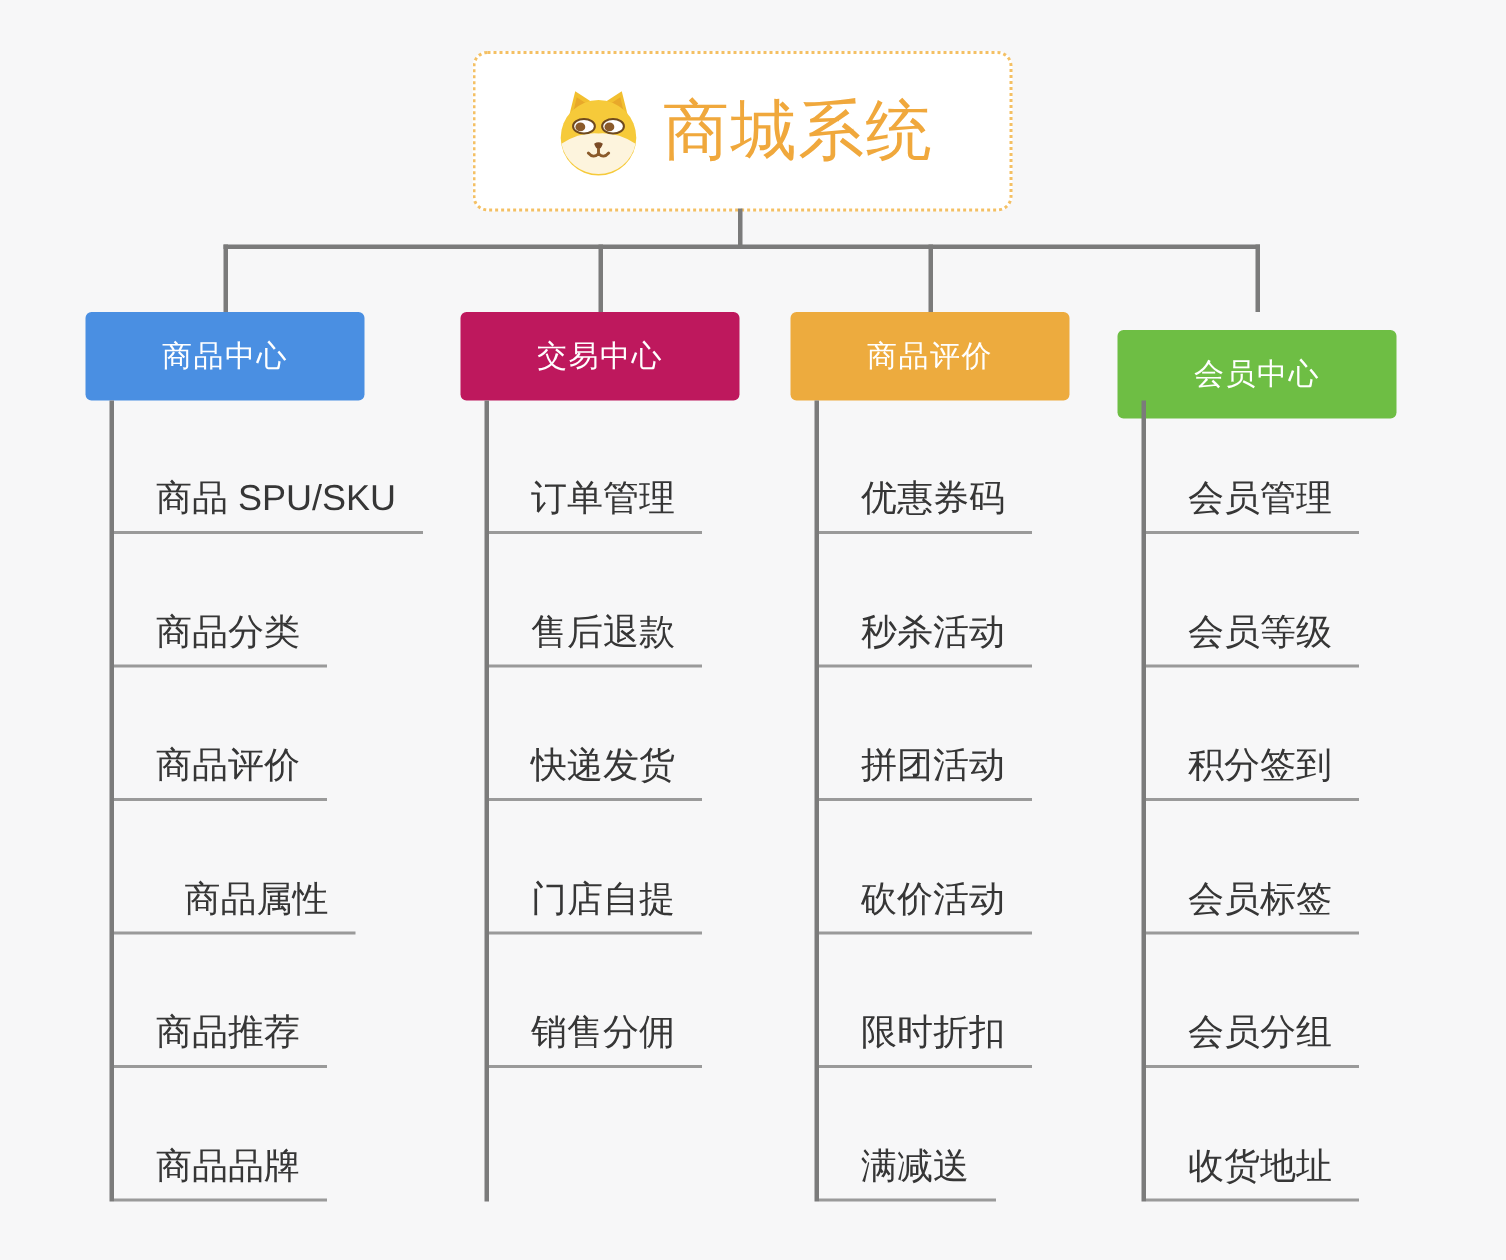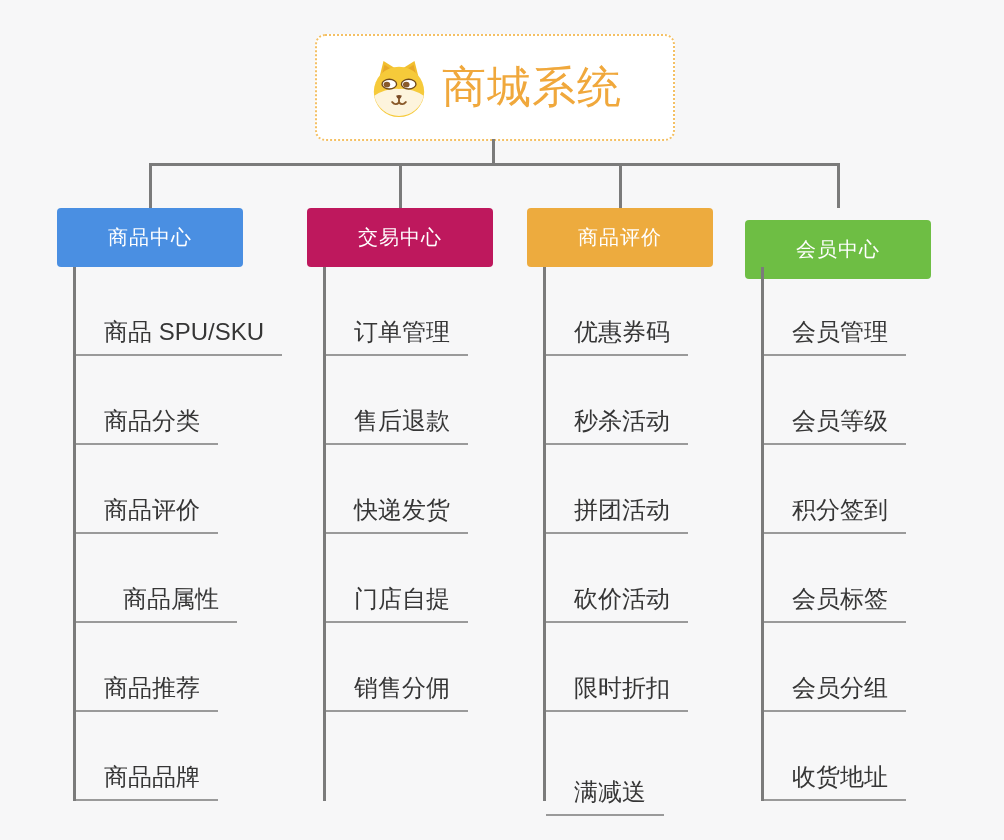--- a/index.html
+++ b/index.html
@@ -188,21 +188,21 @@
   </div>
 
   <div class="item" style="border-bottom-color: rgb(154, 154, 154);">
     <span class="item-label">砍价活动</span>
   </div>
 
   <div class="item" style="border-bottom-color: rgb(154, 154, 154);">
     <span class="item-label">限时折扣</span>
   </div>
 
-  <div class="item" style="border-bottom-color: rgb(154, 154, 154); margin-top: 15px;">
+  <div class="item" style="border-bottom-color: rgb(154, 154, 154);">
     <span class="item-label">满减送</span>
   </div>
 </div>
   </div>
 <div class="conn" style="left: 837px; top: 163px; width: 3px; height: 45px; background: rgb(123, 123, 123);"></div>
   <div>
     <div class="col-header" style="left: 745px; top: 220px; background: rgb(110, 190, 68);">会员中心</div>
     <div class="items" style="left: 761px; top: 267px; height: 534px; border-left-color: rgb(123, 123, 123);">
   <div class="item" style="border-bottom-color: rgb(154, 154, 154);">
     <span class="item-label">会员管理</span>

